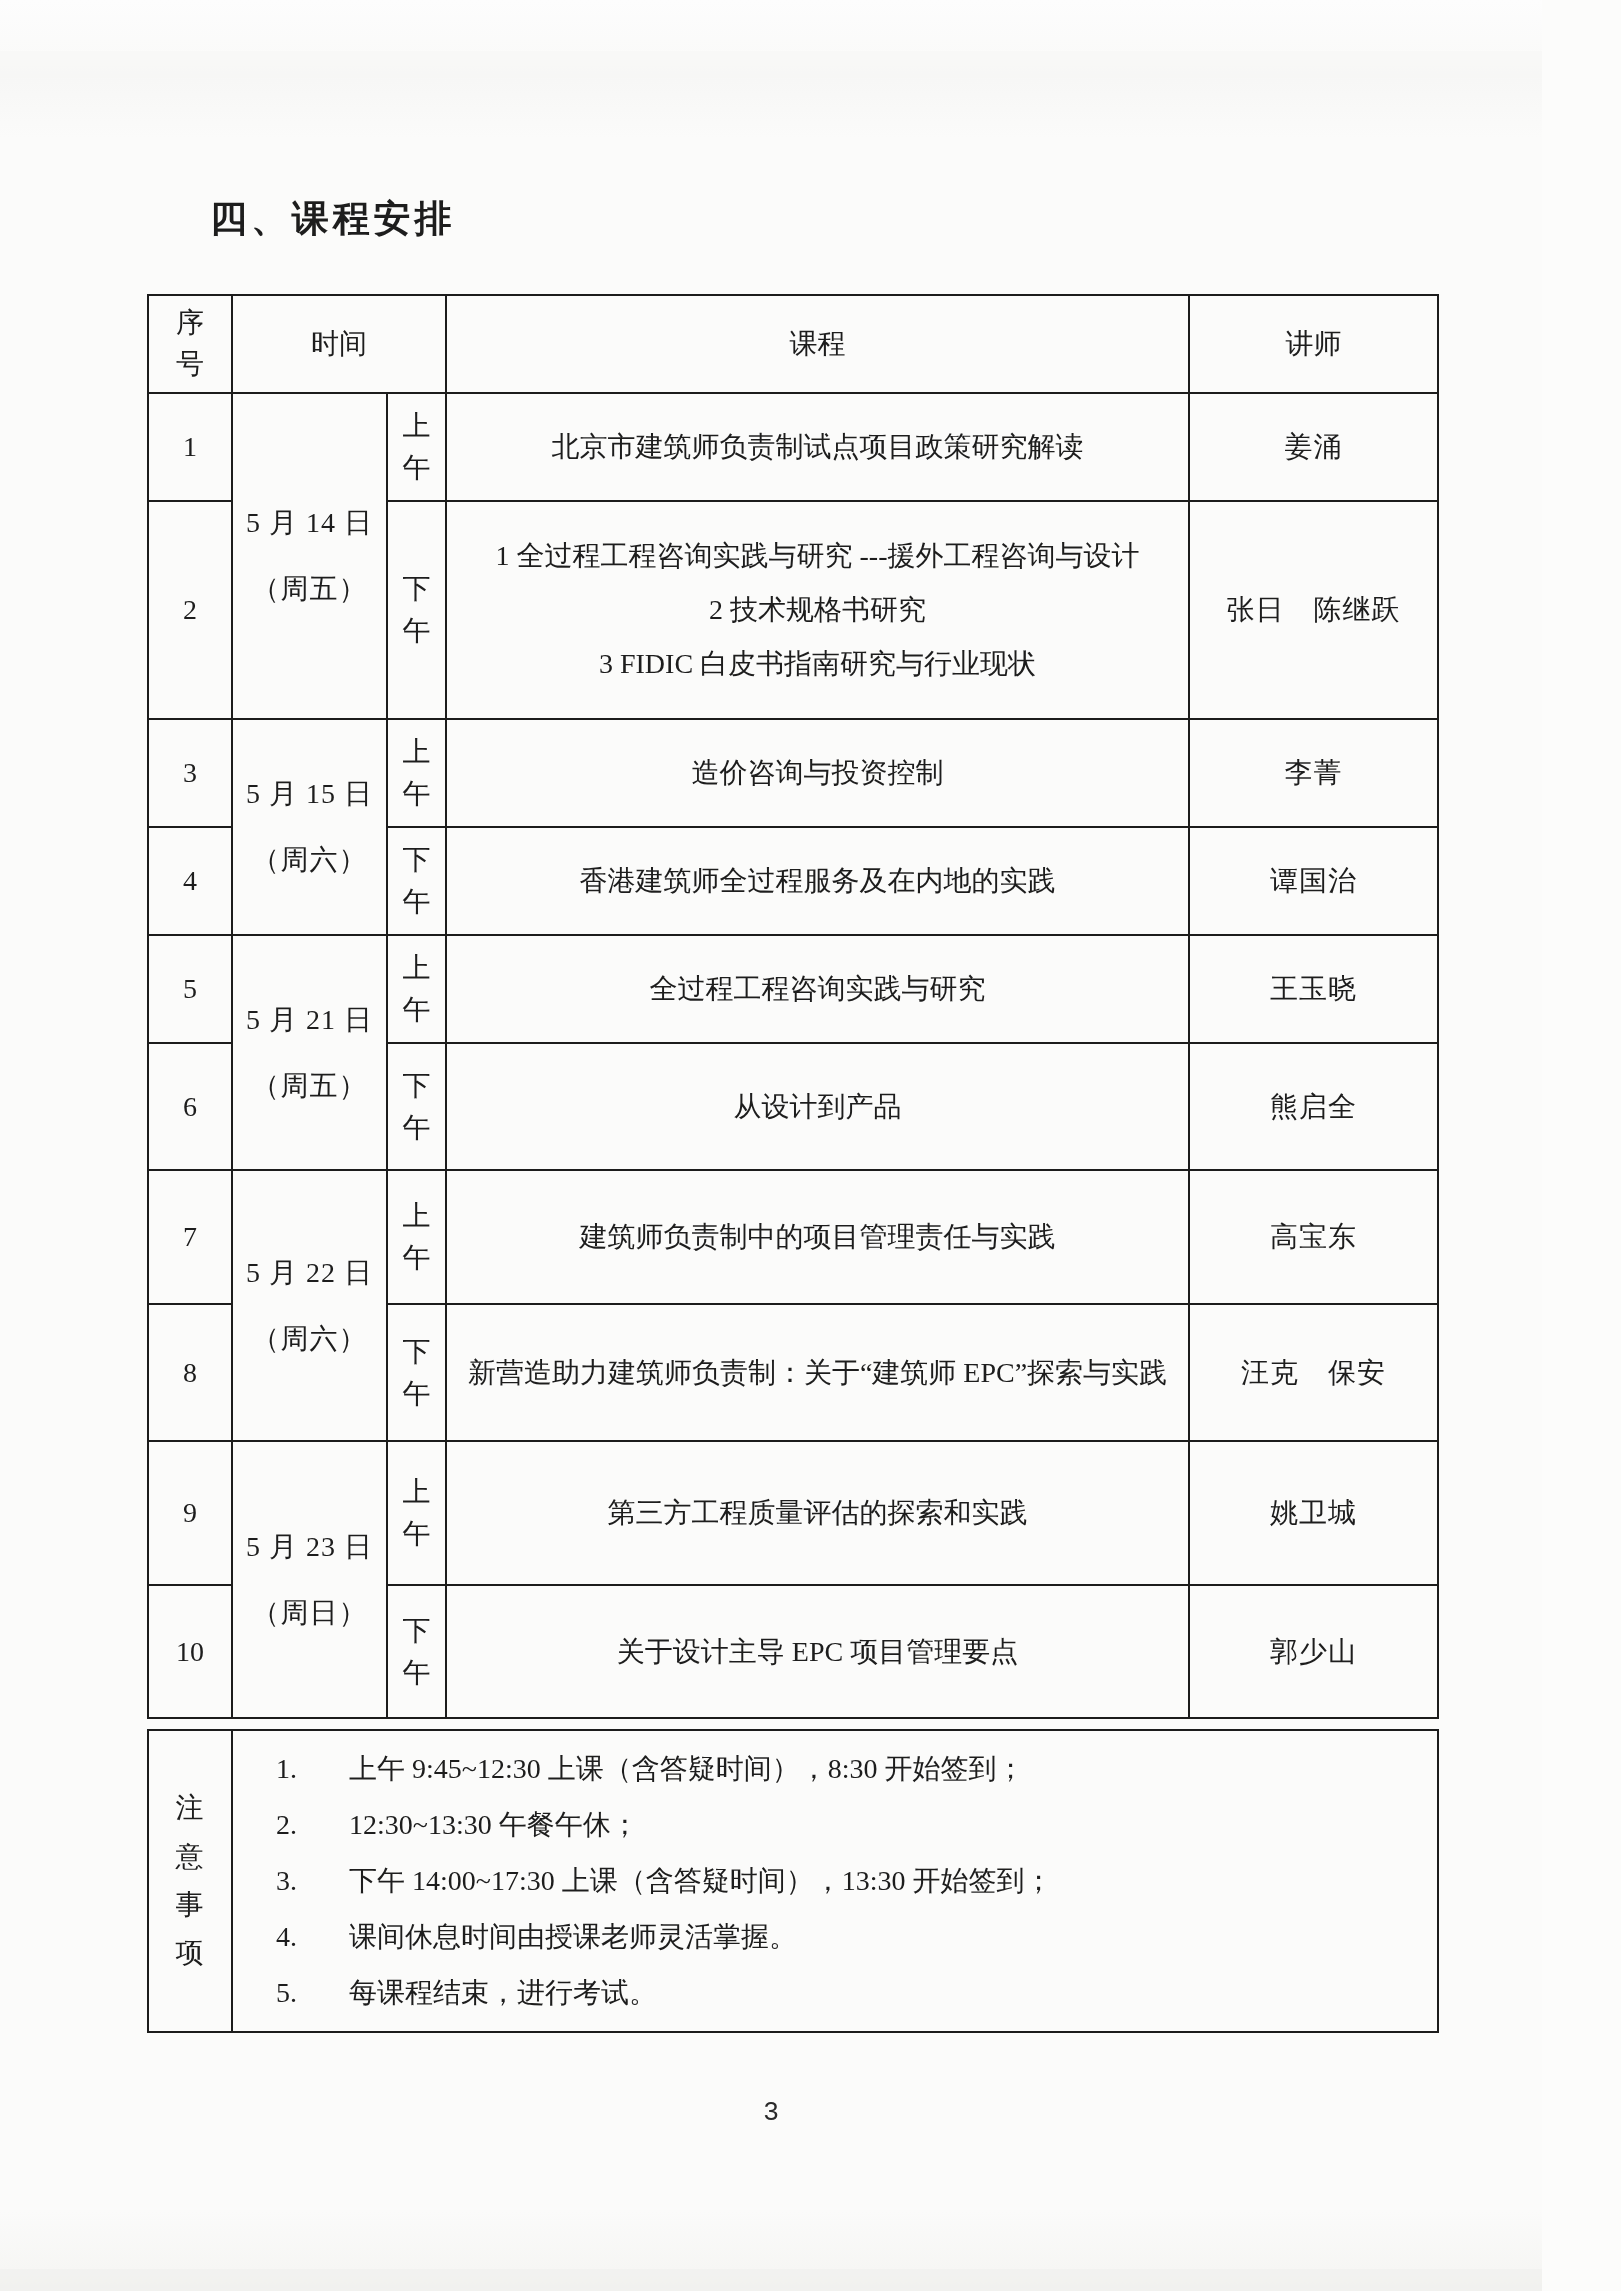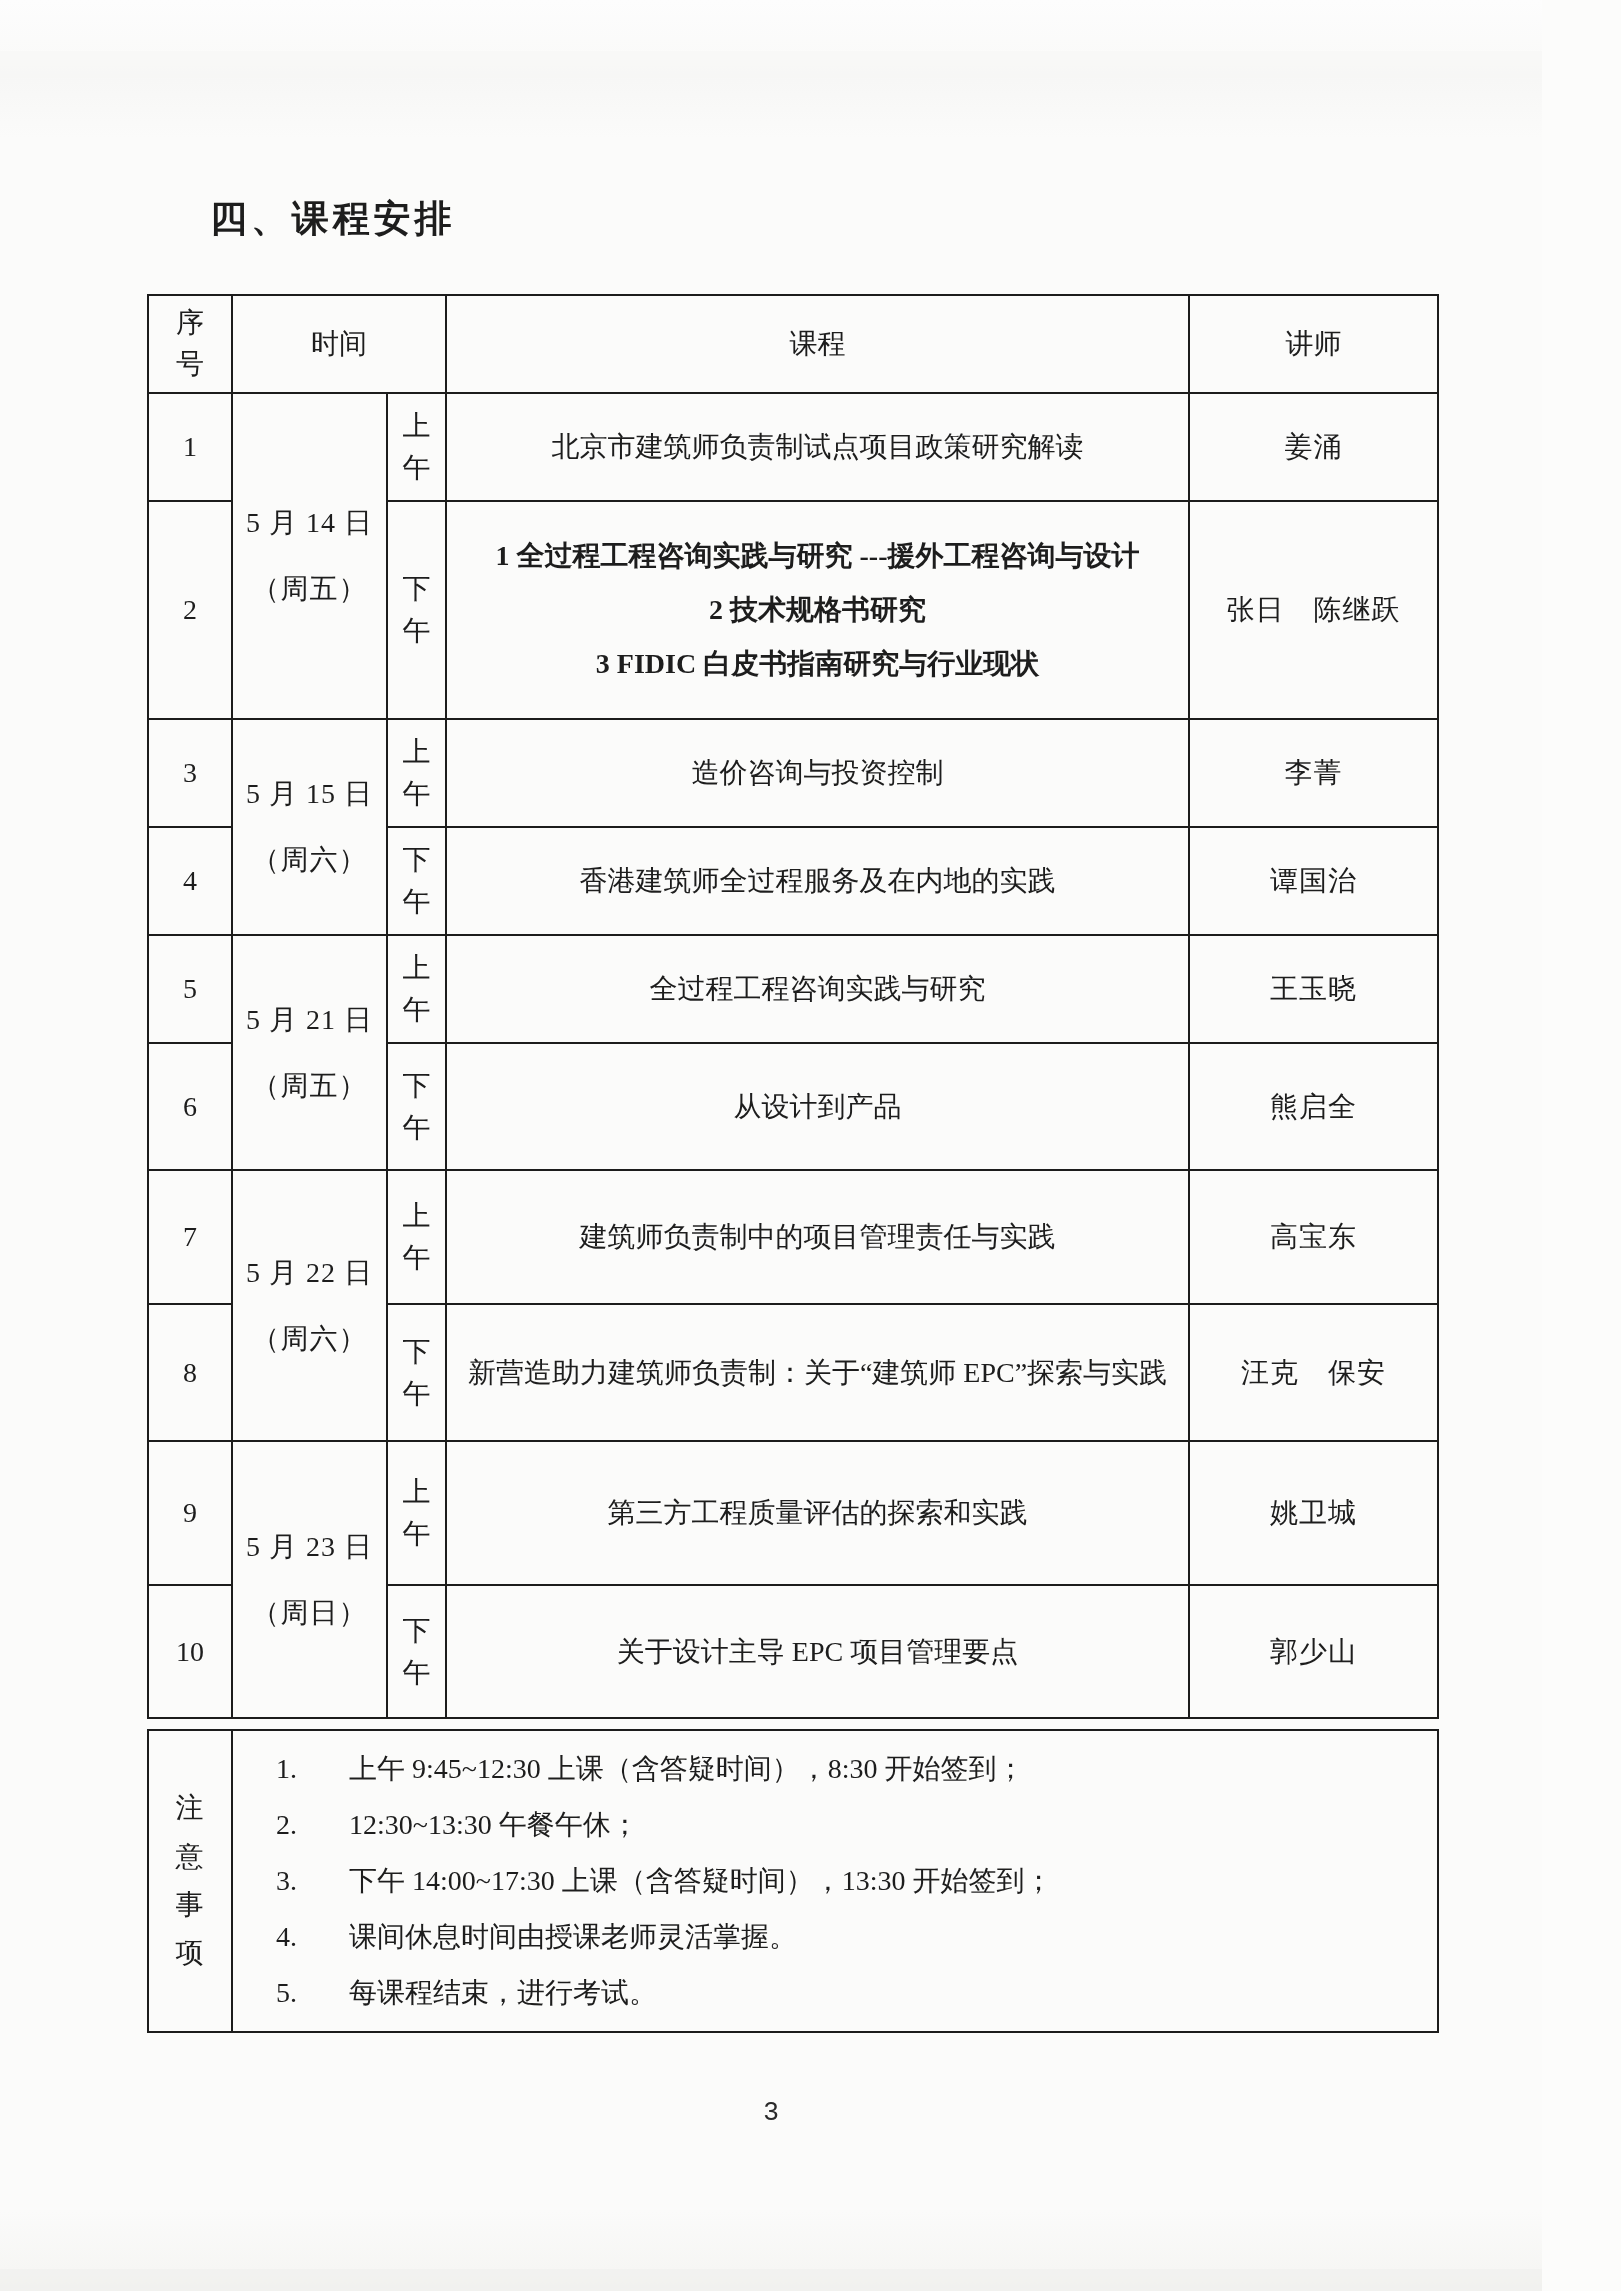--- a/index.html
+++ b/index.html
@@ -36,21 +36,21 @@
   .rh100{height:98px;} .rh110{height:108px;} .rh222{height:218px;}
   .rh130{height:127px;} .rh137{height:134px;} .rh140{height:137px;}
   .rh147{height:144px;} .rh136{height:133px;}
   th.hdr{font-size:29px;line-height:1.45;}
   td.num{font-size:29px;}
   td.date{line-height:2.35;letter-spacing:1px;}
   td.sess{line-height:1.5;}
   td.course{
     text-align:left;padding:7.8px 15.7px 7.8px 13.7px;line-height:1.55;
   }
-  td.course .item{line-height:1.62;margin:8.8px 0;font-weight:bold;}
+  td.course .item{line-height:1.62;margin:8.8px 0;}
   td.lect{letter-spacing:1px;font-family:Liberation Serif, serif;}
 
   table.notes{
     position:absolute;top:1729px;left:147px;
     width:1290px;height:286px;border-collapse:collapse;table-layout:fixed;
   }
   table.notes td{
     border:2px solid #1c1c1c;vertical-align:middle;
     font-size:28px;
   }

